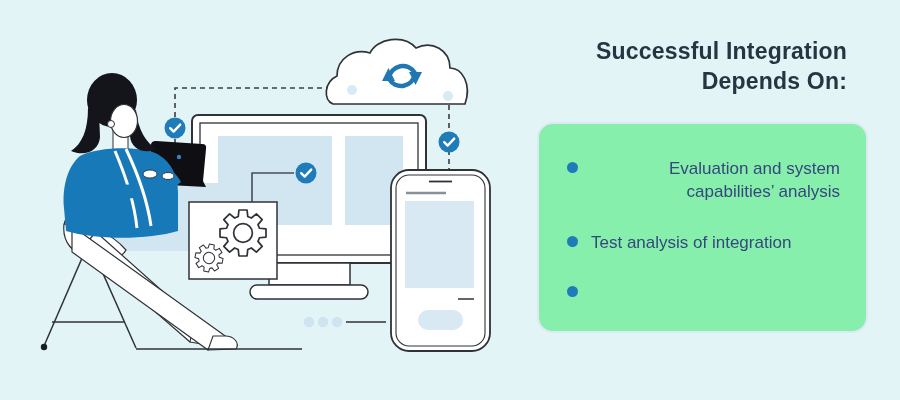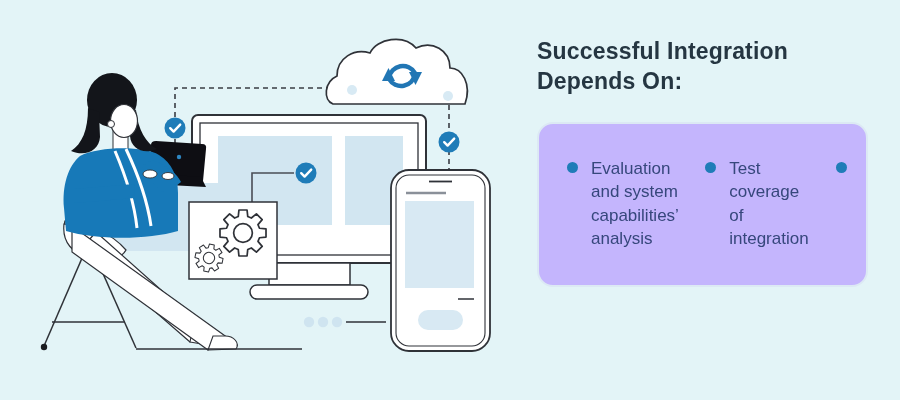--- a/index.html
+++ b/index.html
@@ -10,32 +10,32 @@
     --card-border:#dce9f4;
     --light-blue-fill:#d2e6f1;
   }
   *{margin:0;padding:0;box-sizing:border-box;}
   html,body{width:900px;height:400px;overflow:hidden;}
   body{
     background:var(--background);
     font-family:"Liberation Sans", sans-serif;
     position:relative;
   }
-  .stage{position:absolute;inset:0;width:900px;height:400px;}
+  .stage{position:absolute;inset:0;width:900px;height:400px;text-align:right;}
   .illustration{position:absolute;left:0;top:0;width:520px;height:400px;}
   .right-panel{position:absolute;left:537px;top:36px;width:340px;}
   .page-title{
     font-size:23px;font-weight:700;color:var(--title-text);
     line-height:1.32;letter-spacing:.2px;width:310px;
   }
   .factors-card{
-    margin-top:25px;width:331px;background:#c4b5fd;
+    margin-top:25px;width:331px;background:#86efac;
     border:2px solid var(--card-border);border-radius:16px;
     padding:33px 26px 34px 28px;
-    display:flex;gap:27px;
+    display:flex;flex-direction:column;gap:27px;
   }
   .factor-row{display:flex;align-items:flex-start;gap:13px;}
   .bullet-dot{
     flex:0 0 auto;width:11px;height:11px;border-radius:50%;
     background:var(--accent-blue);margin-top:5px;
   }
   .factor-label{
     font-size:17px;color:var(--item-text);line-height:1.38;font-weight:400;
   }
 </style>
@@ -156,20 +156,20 @@
   <div class="right-panel">
     <h1 class="page-title">Successful Integration Depends On:</h1>
 
     <div class="factors-card">
       <div class="factor-row">
         <span class="bullet-dot"></span>
         <span class="factor-label">Evaluation and system capabilities’ analysis</span>
       </div>
       <div class="factor-row">
         <span class="bullet-dot"></span>
-        <span class="factor-label">Test coverage of integration</span>
+        <span class="factor-label">Test analysis of integration</span>
       </div>
       <div class="factor-row">
         <span class="bullet-dot"></span>
       </div>
     </div>
   </div>
 </div>
 
 </body></html>

